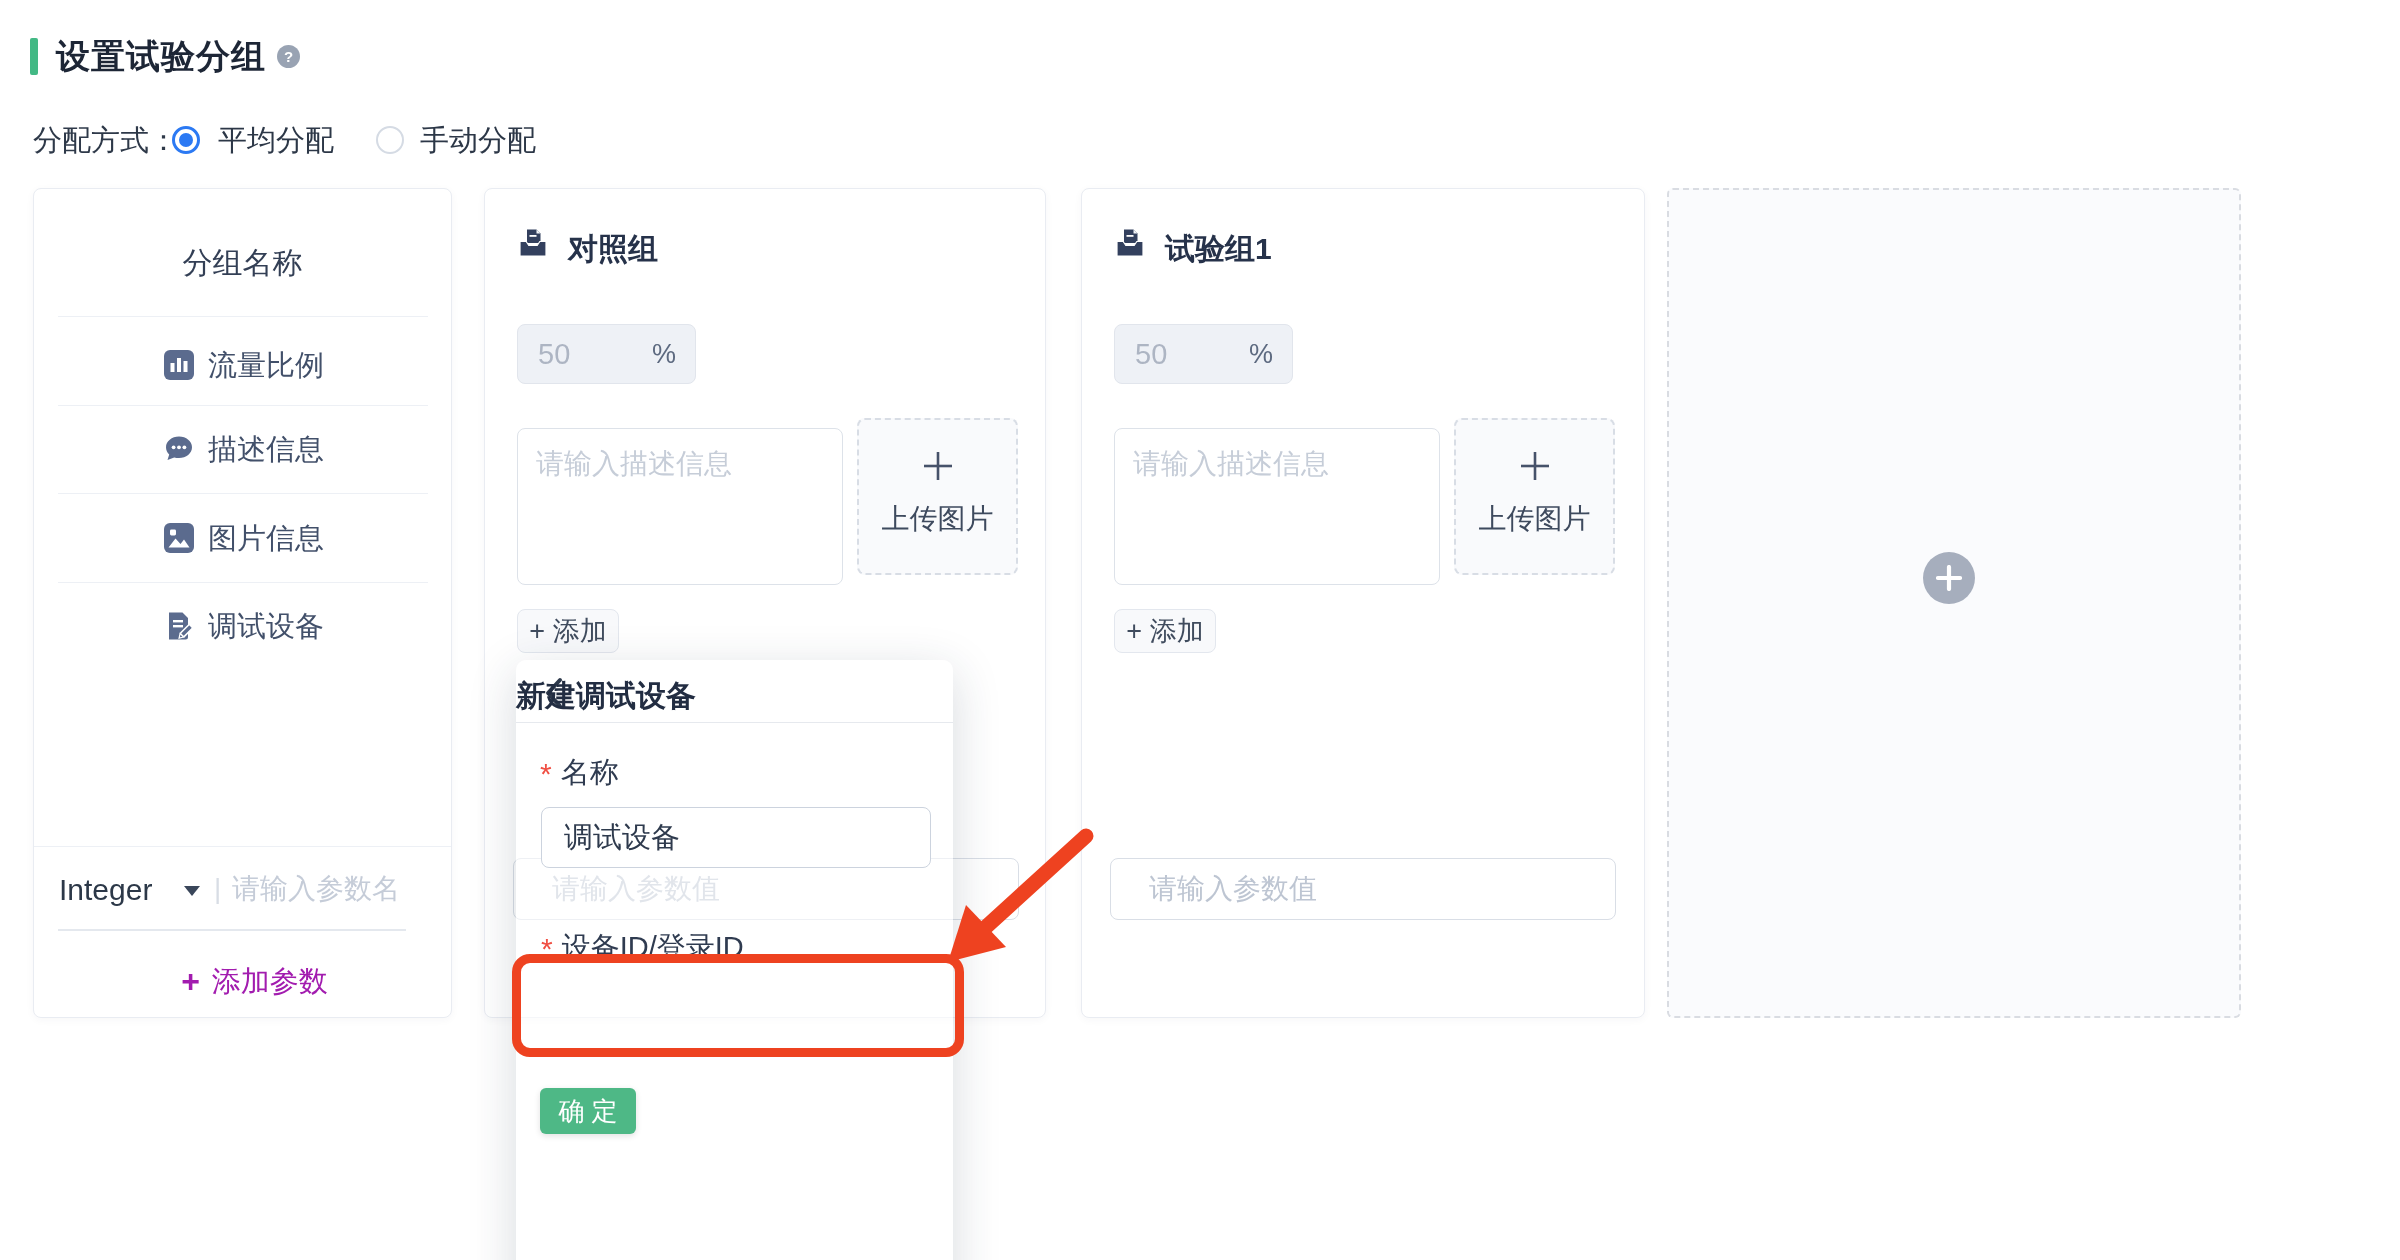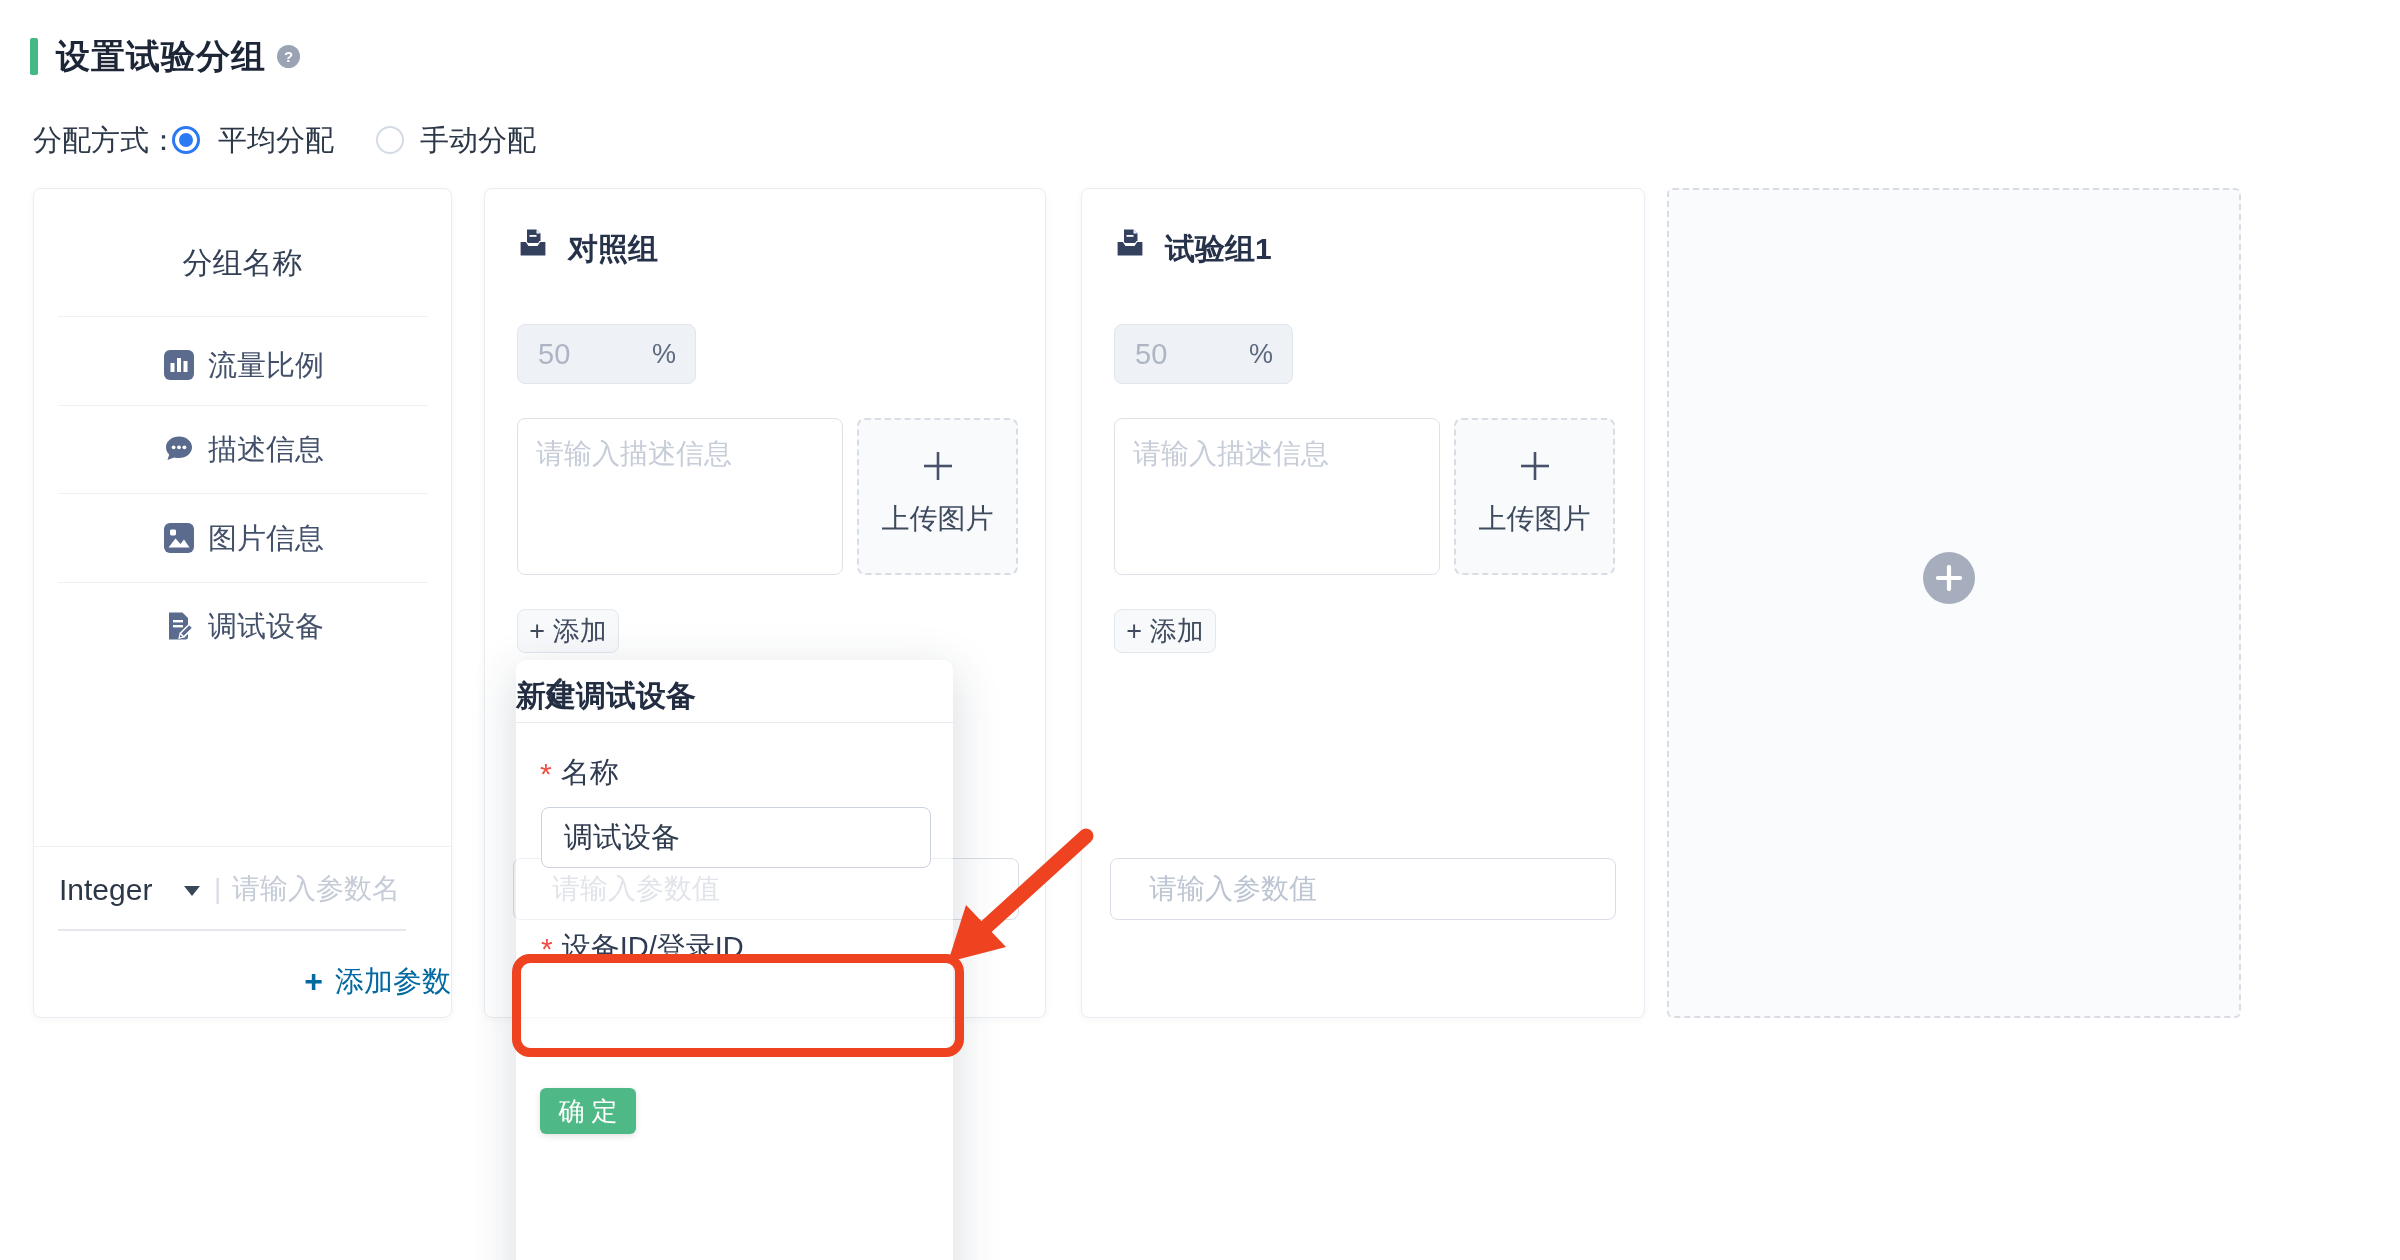--- a/index.html
+++ b/index.html
@@ -38,32 +38,32 @@
   .p1-row-label { left:174px; font-size:29px; color:#42506a; line-height:30px; }
   .p1-bottom-div { left:0; top:657px; width:100%; height:1px; background:#edf0f5; }
   .param-type { left:25px; top:685px; font-size:30px; color:#2c3848; line-height:32px; cursor:pointer; }
   .caret-down { left:150px; top:697px; width:0; height:0;
     border-left:8px solid transparent; border-right:8px solid transparent; border-top:10px solid #3a465a; cursor:pointer; }
   .v-sep { left:180px; top:684px; font-size:28px; color:#d8dde5; line-height:32px; }
   .param-name-input { left:198px; top:680px; width:180px; height:40px; border:none; outline:none;
     font-size:28px; color:#2c3848; background:transparent; font-family:Liberation Serif, serif; }
   .param-name-input::placeholder { color:#c5ccd8; }
   .p1-underline { left:24px; top:740px; width:348px; height:2px; background:#e4e8ee; }
-  .add-param { left:0; top:773px; width:100%; text-align:right; color:#0369a1; cursor:pointer; }
+  .add-param { left:12px; top:773px; width:100%; text-align:center; color:#a21caf; cursor:pointer; }
   .add-param .plus { font-size:32px; font-weight:600; margin-right:12px; vertical-align:-1px; }
   .add-param .txt { font-size:29px; }
 
   
   .grp-icon { left:33px; top:39px; width:30px; height:30px; }
   .grp-name { left:83px; top:40px; font-size:30px; font-weight:600; color:#26324a; }
   .pct-wrap { left:32px; top:135px; width:179px; height:60px; }
   .pct-input { width:179px; height:60px; background:#eef1f6; border:1px solid #e1e5ec; border-radius:8px;
     font-size:29px; color:#adb5c3; padding-left:20px; outline:none; font-family:inherit; }
   .pct-unit { position:absolute; right:20px; top:0; line-height:60px; font-size:27px; color:#5d6a80; pointer-events:none; }
-  .desc-area { left:32px; top:229px; width:326px; height:157px; border:1px solid #dde2e9; border-radius:8px;
+  .desc-area { left:32px; top:239px; width:326px; height:157px; border:1px solid #dde2e9; border-radius:8px;
     resize:none; outline:none; padding:16px 18px; font-size:28px; color:#2c3848; font-family:inherit; background:#fff; }
   .desc-area::placeholder { color:#c6cdd8; }
   .upload-box { left:372px; top:229px; width:161px; height:157px; background:#f9fafc;
     border:2px dashed #d8dde5; border-radius:8px; text-align:center; cursor:pointer; }
   .upload-box .up-plus { margin-top:26px; }
   .upload-box .up-label { margin-top:10px; font-size:28px; color:#3e4a5e; }
   .add-btn { left:32px; top:420px; width:102px; height:44px; background:#f8f9fb; border:1px solid #e3e7ee;
     border-radius:8px; font-size:27px; color:#404c5e; text-align:center; line-height:42px; cursor:pointer; }
   .param-val-input { left:28px; top:669px; width:506px; height:62px; border:1px solid #d9dee6; border-radius:8px;
     outline:none; padding-left:38px; font-size:28px; color:#2c3848; background:#fff; font-family:inherit; }

